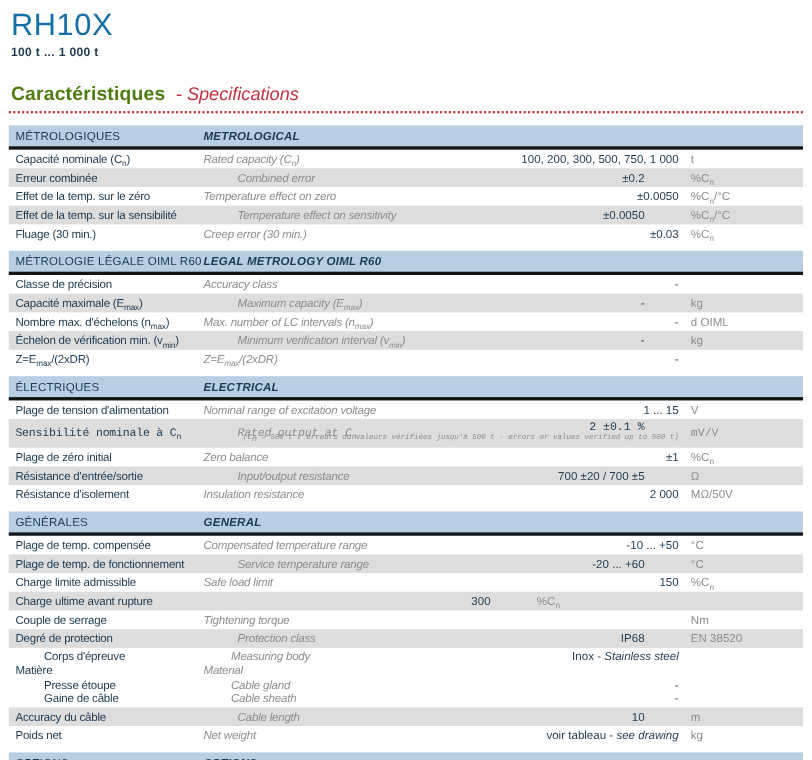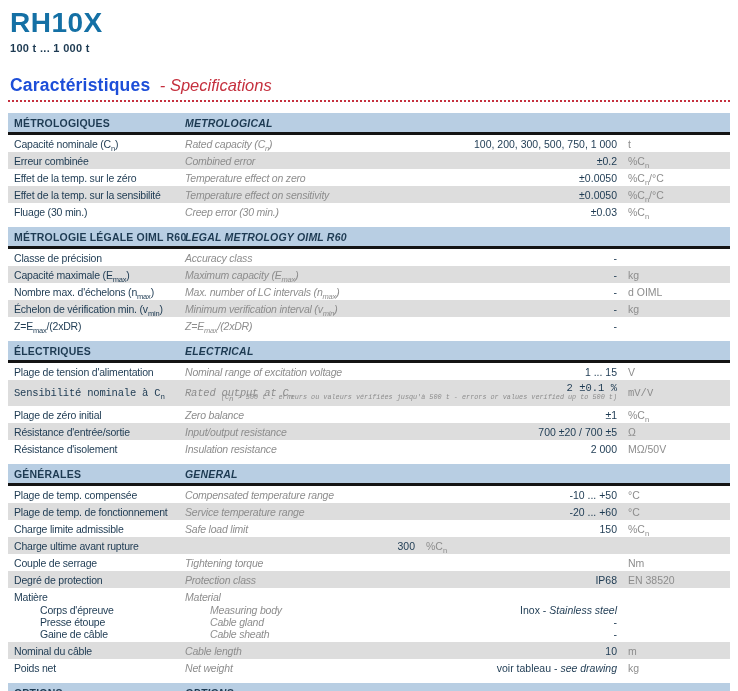--- a/index.html
+++ b/index.html
@@ -4,47 +4,47 @@
 <style>
   html,body{margin:0;padding:0;}
   body{
     width:738px;height:691px;background:#ffffff;overflow:hidden;
     font-family:"Liberation Sans","DejaVu Sans",sans-serif;
     -webkit-font-smoothing:antialiased;
   }
   .page{padding:6px 8px 0 8px;width:722px;}
   
   .product-title{
-    color:#1470a5;font-size:28px;font-weight:bold;letter-spacing:.5px;
+    color:#1470a5;font-size:28px;font-weight:normal;letter-spacing:.5px;
     line-height:30px;margin:2px 0 0 2px;
   }
   .capacity-range{
     color:#1d3a52;font-size:11px;font-weight:bold;letter-spacing:.3px;
     margin:4px 0 0 2px;
   }
   .spec-heading{margin:21px 0 0 2px;line-height:20px;white-space:nowrap;}
-  .spec-heading .fr{color:#1d4ed8;font-size:17.5px;font-weight:bold;letter-spacing:.2px;}
+  .spec-heading .fr{color:#4d7c0f;font-size:17.5px;font-weight:bold;letter-spacing:.2px;}
   .spec-heading .en{color:#c5303e;font-size:16.5px;font-style:italic;margin-left:5px;text-align:right;}
   .dotted-divider{border-bottom:2px dotted #c5303e;height:3px;width:722px;margin:1px 0 0 0;}
   
   .spec-table{margin-top:11px;width:722px;color:#1d3a52;}
   .sec{margin-top:0;}
   .sec + .sec{margin-top:7px;}
   .band{
     background:#b8cee3;height:19px;display:grid;
     grid-template-columns:177px 235px 1fr 108px;align-items:center;
     border-bottom:3px solid #141414;
   }
-  .band .fr{padding-left:6px;font-size:10.5px;font-weight:bold;letter-spacing:.2px;white-space:nowrap;}
+  .band .fr{padding-left:6px;font-size:10.5px;font-weight:normal;letter-spacing:.2px;white-space:nowrap;}
   .band .en{font-size:10.5px;font-weight:bold;font-style:italic;letter-spacing:.2px;white-space:nowrap;}
   .row{
     display:grid;grid-template-columns:177px 235px 1fr 108px;
     align-items:center;min-height:17px;position:relative;font-size:10.5px;
   }
-  .row.alt{background:#dddddd;}
+  .row.alt{background:#dddddd;gap:31px;}
   .row .fr{padding-left:6px;white-space:nowrap;letter-spacing:-0.2px;}
   .row .en{font-style:italic;color:#8d8d8d;white-space:nowrap;letter-spacing:-0.2px;}
   .row .val{text-align:right;padding-right:5px;white-space:nowrap;}
   .row .unit{color:#8d8d8d;padding-left:6px;white-space:nowrap;}
   .row sub{font-size:7.5px;line-height:0;}
   .row.has-footnote{min-height:26px;font-family:Liberation Mono, monospace;}
   .row.has-footnote .val{align-self:start;padding-top:2px;}
   .footnote{
     position:absolute;right:113px;top:13px;white-space:nowrap;
     font-size:6.8px;font-style:italic;color:#8d8d8d;letter-spacing:0;
@@ -221,47 +221,47 @@
           <span class="val"></span>
           <span class="unit">Nm</span>
         </div>
         <div class="row alt">
           <span class="fr">Degré de protection</span>
           <span class="en">Protection class</span>
           <span class="val">IP68</span>
           <span class="unit">EN 38520</span>
         </div>
         <div class="row block">
+          <div class="line subline">
+            <span class="fr">Corps d'épreuve</span>
+            <span class="en">Measuring body</span>
+            <span class="val">Inox - <i>Stainless steel</i></span>
+            <span class="unit"></span>
+          </div>
           <div class="line">
             <span class="fr">Matière</span>
             <span class="en">Material</span>
             <span class="val"></span>
             <span class="unit"></span>
           </div>
           <div class="line subline">
-            <span class="fr">Corps d'épreuve</span>
-            <span class="en">Measuring body</span>
-            <span class="val">Inox - <i>Stainless steel</i></span>
-            <span class="unit"></span>
-          </div>
-          <div class="line subline">
             <span class="fr">Presse étoupe</span>
             <span class="en">Cable gland</span>
             <span class="val">-</span>
             <span class="unit"></span>
           </div>
           <div class="line subline">
             <span class="fr">Gaine de câble</span>
             <span class="en">Cable sheath</span>
             <span class="val">-</span>
             <span class="unit"></span>
           </div>
         </div>
         <div class="row alt">
-          <span class="fr">Nominal du câble</span>
+          <span class="fr">Accuracy du câble</span>
           <span class="en">Cable length</span>
           <span class="val">10</span>
           <span class="unit">m</span>
         </div>
         <div class="row">
           <span class="fr">Poids net</span>
           <span class="en">Net weight</span>
           <span class="val">voir tableau - <i>see drawing</i></span>
           <span class="unit">kg</span>
         </div>

